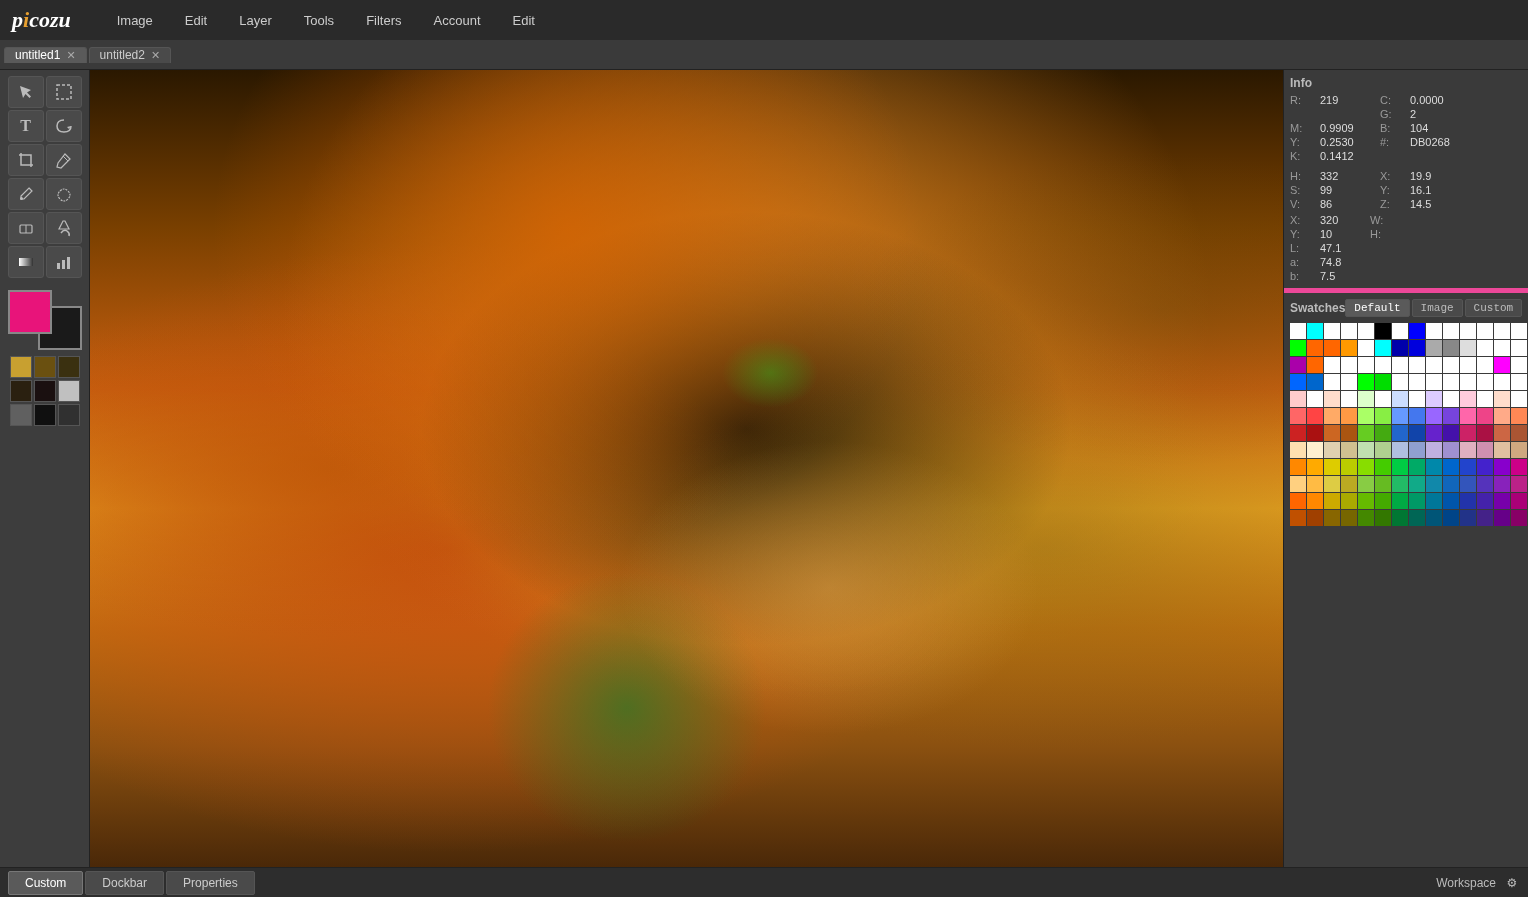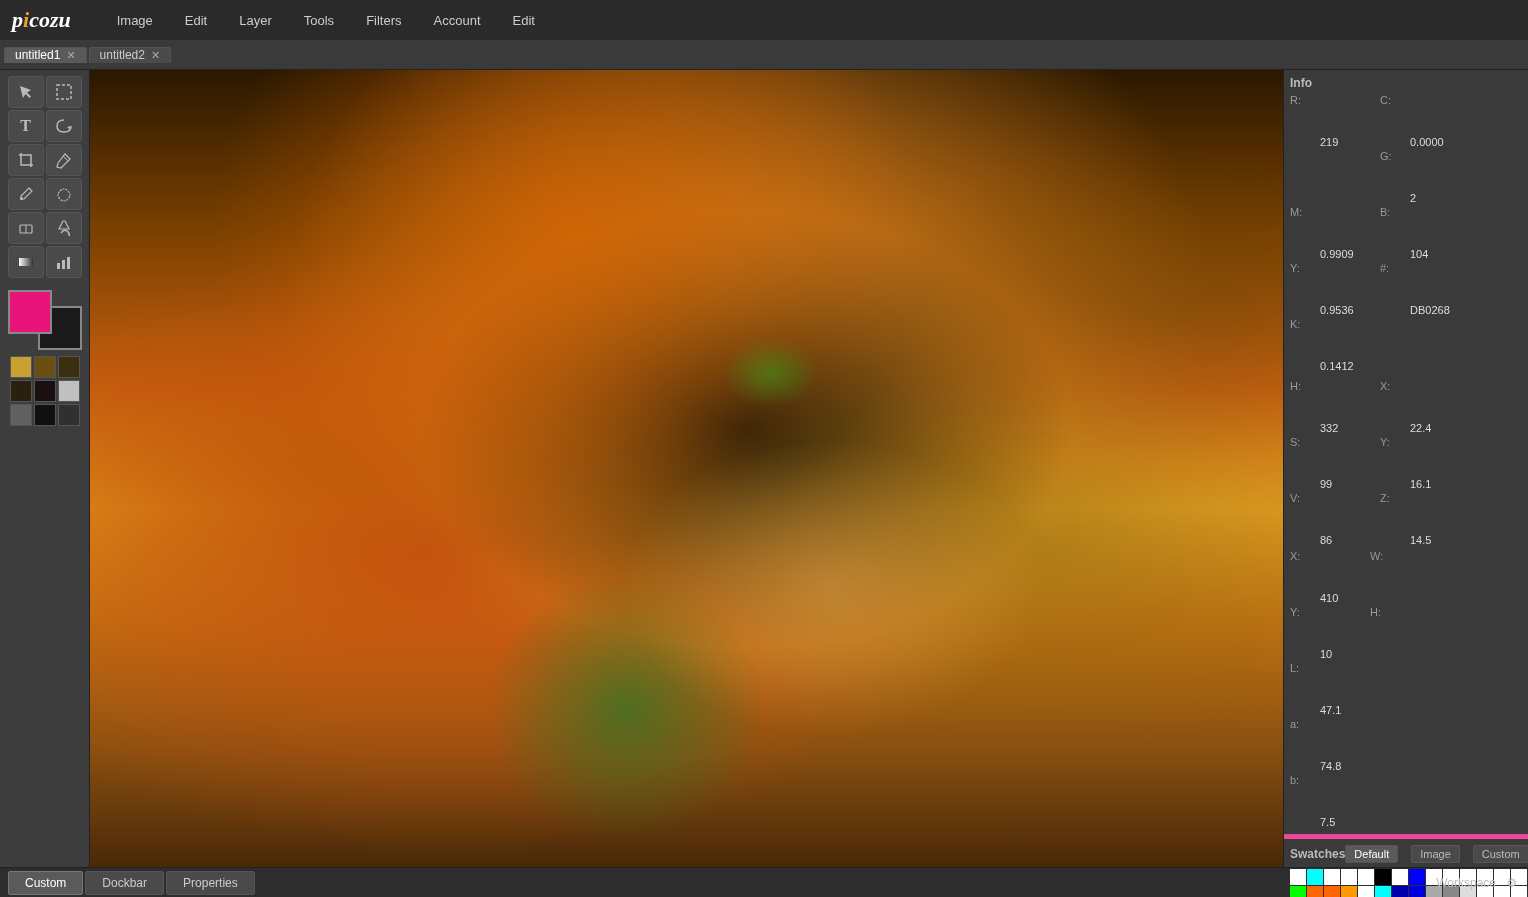--- a/index.html
+++ b/index.html
@@ -228,21 +228,21 @@
       font-weight: bold;
       margin-bottom: 4px;
     }
     .info-grid {
       display: grid;
       grid-template-columns: 30px 60px 30px 60px;
       gap: 2px 0;
       font-size: 11px;
     }
     .info-label { color: #999; }
-    .info-value { color: #ddd; margin-top: 42px; }
+    .info-value { color: #ddd; }
     .info-divider {
       grid-column: 1 / -1;
       height: 4px;
     }
 
     
     #swatches-section {
       padding: 6px;
       flex: 1;
     }
@@ -252,21 +252,22 @@
       justify-content: space-between;
       margin-bottom: 6px;
     }
     #swatches-title {
       font-size: 12px;
       color: #bbb;
       font-weight: bold;
     }
     .swatch-tabs {
       display: flex;
-      gap: 13px;
+      gap: 2px;
+      font-family: Liberation Mono, monospace;
     }
     .swatch-tab {
       padding: 2px 8px;
       font-size: 11px;
       background: #4a4a4a;
       border: 1px solid #555;
       cursor: pointer;
       color: #bbb;
       border-radius: 2px;
     }
@@ -507,48 +508,48 @@
         <span class="info-value"></span>
 
         <span class="info-label">G:</span>
         <span class="info-value">2</span>
         <span class="info-label">M:</span>
         <span class="info-value">0.9909</span>
 
         <span class="info-label">B:</span>
         <span class="info-value">104</span>
         <span class="info-label">Y:</span>
-        <span class="info-value">0.9536</span>
+        <span class="info-value">0.2530</span>
 
         <span class="info-label">#:</span>
         <span class="info-value">DB0268</span>
         <span class="info-label">K:</span>
         <span class="info-value">0.1412</span>
 
         <div class="info-divider"></div>
 
         <span class="info-label">H:</span>
         <span class="info-value">332</span>
         <span class="info-label">X:</span>
-        <span class="info-value">22.4</span>
+        <span class="info-value">19.9</span>
 
         <span class="info-label">S:</span>
         <span class="info-value">99</span>
         <span class="info-label">Y:</span>
         <span class="info-value">16.1</span>
 
         <span class="info-label">V:</span>
         <span class="info-value">86</span>
         <span class="info-label">Z:</span>
         <span class="info-value">14.5</span>
       </div>
 
       <div style="display:grid; grid-template-columns: 30px 50px 30px 50px; font-size:11px; margin-top:4px; gap:2px 0;">
         <span class="info-label">X:</span>
-        <span class="info-value">410</span>
+        <span class="info-value">320</span>
         <span class="info-label">W:</span>
         <span class="info-value"></span>
         <span class="info-label">Y:</span>
         <span class="info-value">10</span>
         <span class="info-label">H:</span>
         <span class="info-value"></span>
       </div>
 
       <div style="display:grid; grid-template-columns: 30px 50px 30px 50px; font-size:11px; margin-top:2px; gap:2px 0;">
         <span class="info-label">L:</span>

